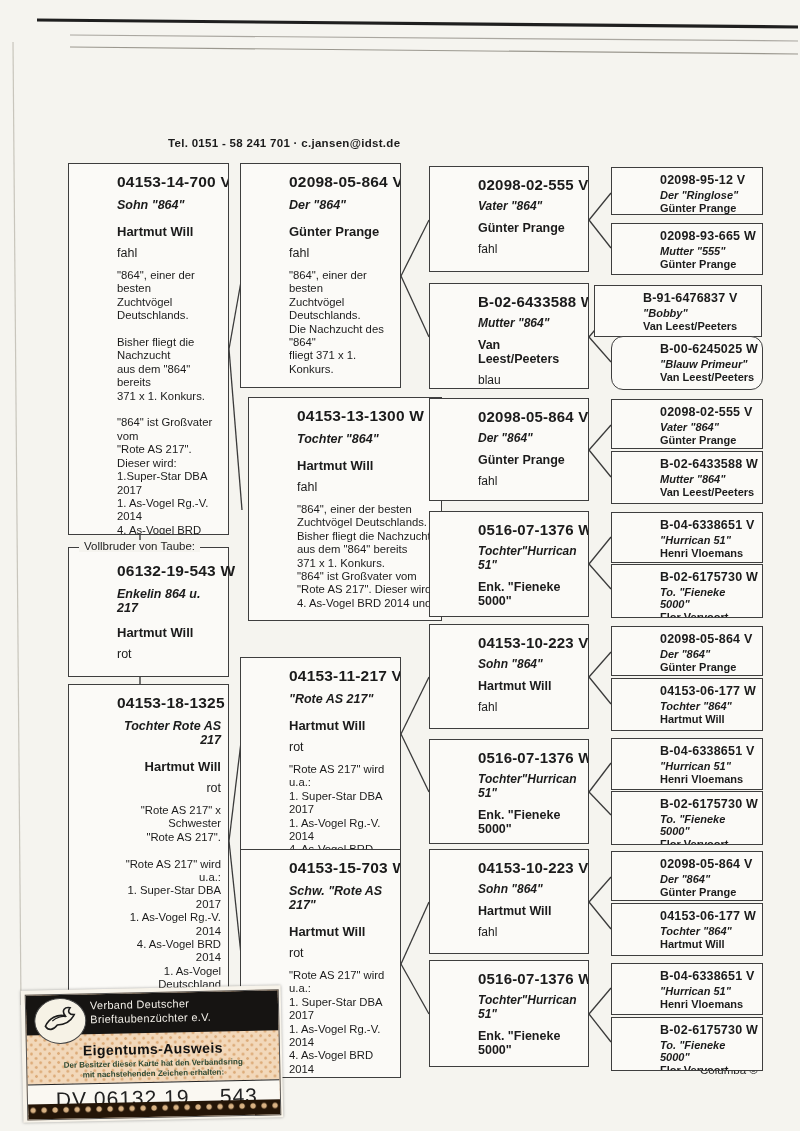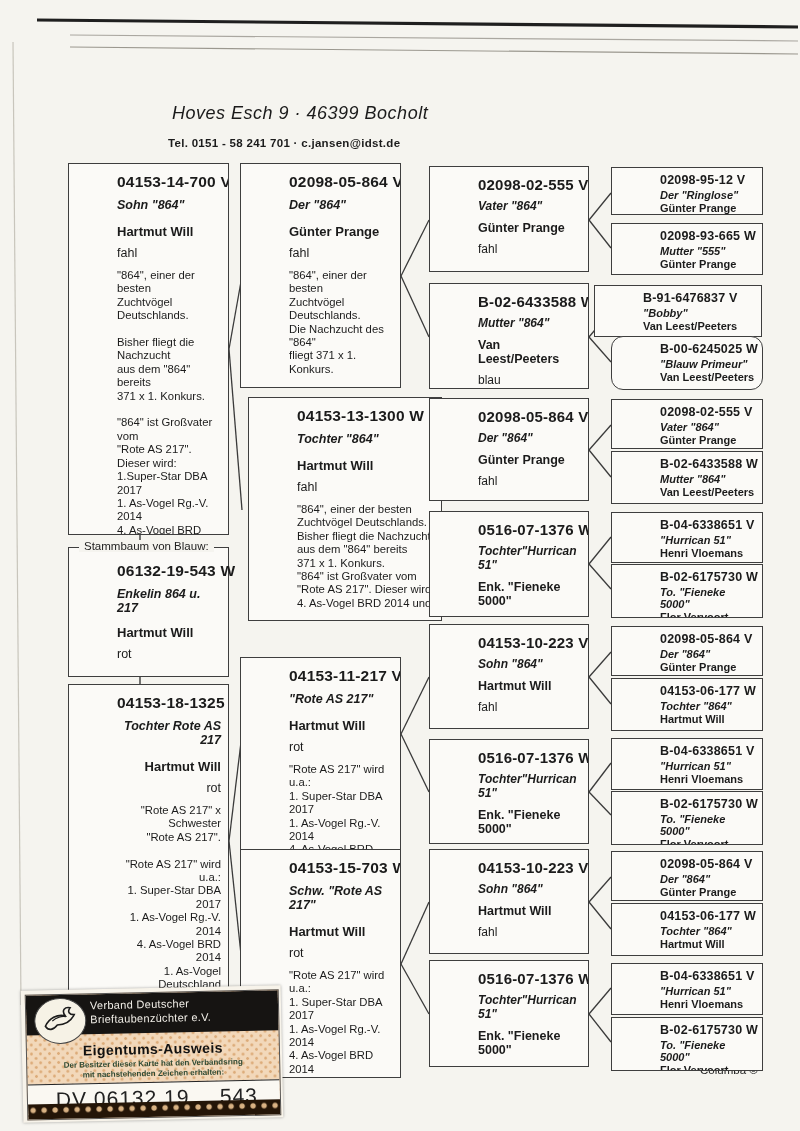--- a/index.html
+++ b/index.html
@@ -103,21 +103,20 @@
     <line x1="589" y1="677" x2="611" y2="652" stroke="#3a3a3a" stroke-width="1.3"></line>
     <line x1="589" y1="677" x2="611" y2="704" stroke="#3a3a3a" stroke-width="1.3"></line>
     <line x1="589" y1="792" x2="611" y2="763" stroke="#3a3a3a" stroke-width="1.3"></line>
     <line x1="589" y1="792" x2="611" y2="815" stroke="#3a3a3a" stroke-width="1.3"></line>
     <line x1="589" y1="902" x2="611" y2="877" stroke="#3a3a3a" stroke-width="1.3"></line>
     <line x1="589" y1="902" x2="611" y2="929" stroke="#3a3a3a" stroke-width="1.3"></line>
     <line x1="589" y1="1014" x2="611" y2="988" stroke="#3a3a3a" stroke-width="1.3"></line>
     <line x1="589" y1="1014" x2="611" y2="1042" stroke="#3a3a3a" stroke-width="1.3"></line>
   </svg>
 
-  <div class="hdr-addr">Hoves Esch 9  ·  46399 Bocholt</div>
   <div class="hdr-tel">Tel. 0151 - 58 241 701  ·  c.jansen@idst.de</div>
 
   <div class="pbox" style="left:68px;top:163px;width:161px;height:372px;">
     <div class="ring">04153-14-700 V</div>
     <div class="name">Sohn "864"</div>
     <div class="breeder">Hartmut Will</div>
     <div class="colr">fahl</div>
     <div class="notes">"864", einer der besten
 Zuchtvögel Deutschlands.
 
@@ -133,21 +132,21 @@
 1. As-Vogel Deutschland
 Derby 2012
 
 "864" ist Vollbruder von
 "Boris", der fliegt 10/10
 Preise mit 964 As-Pkt.
 bei Günter Prange.</div>
   </div>
 
   <div class="subject-box" style="left:68px;top:547px;width:161px;height:130px;">
-    <div class="subject-label">Stammbaum von Blauw:</div>
+    <div class="subject-label">Vollbruder von Taube:</div>
     <div class="ring">06132-19-543 W</div>
     <div class="name">Enkelin 864 u. 217</div>
     <div class="breeder" style="margin-top:10px;">Hartmut Will</div>
     <div class="colr">rot</div>
   </div>
 
   <div class="pbox" style="left:68px;top:684px;width:161px;height:317px;text-align:right;">
     <div class="ring">04153-18-1325 W</div>
     <div class="name">Tochter Rote AS 217</div>
     <div class="breeder">Hartmut Will</div>

